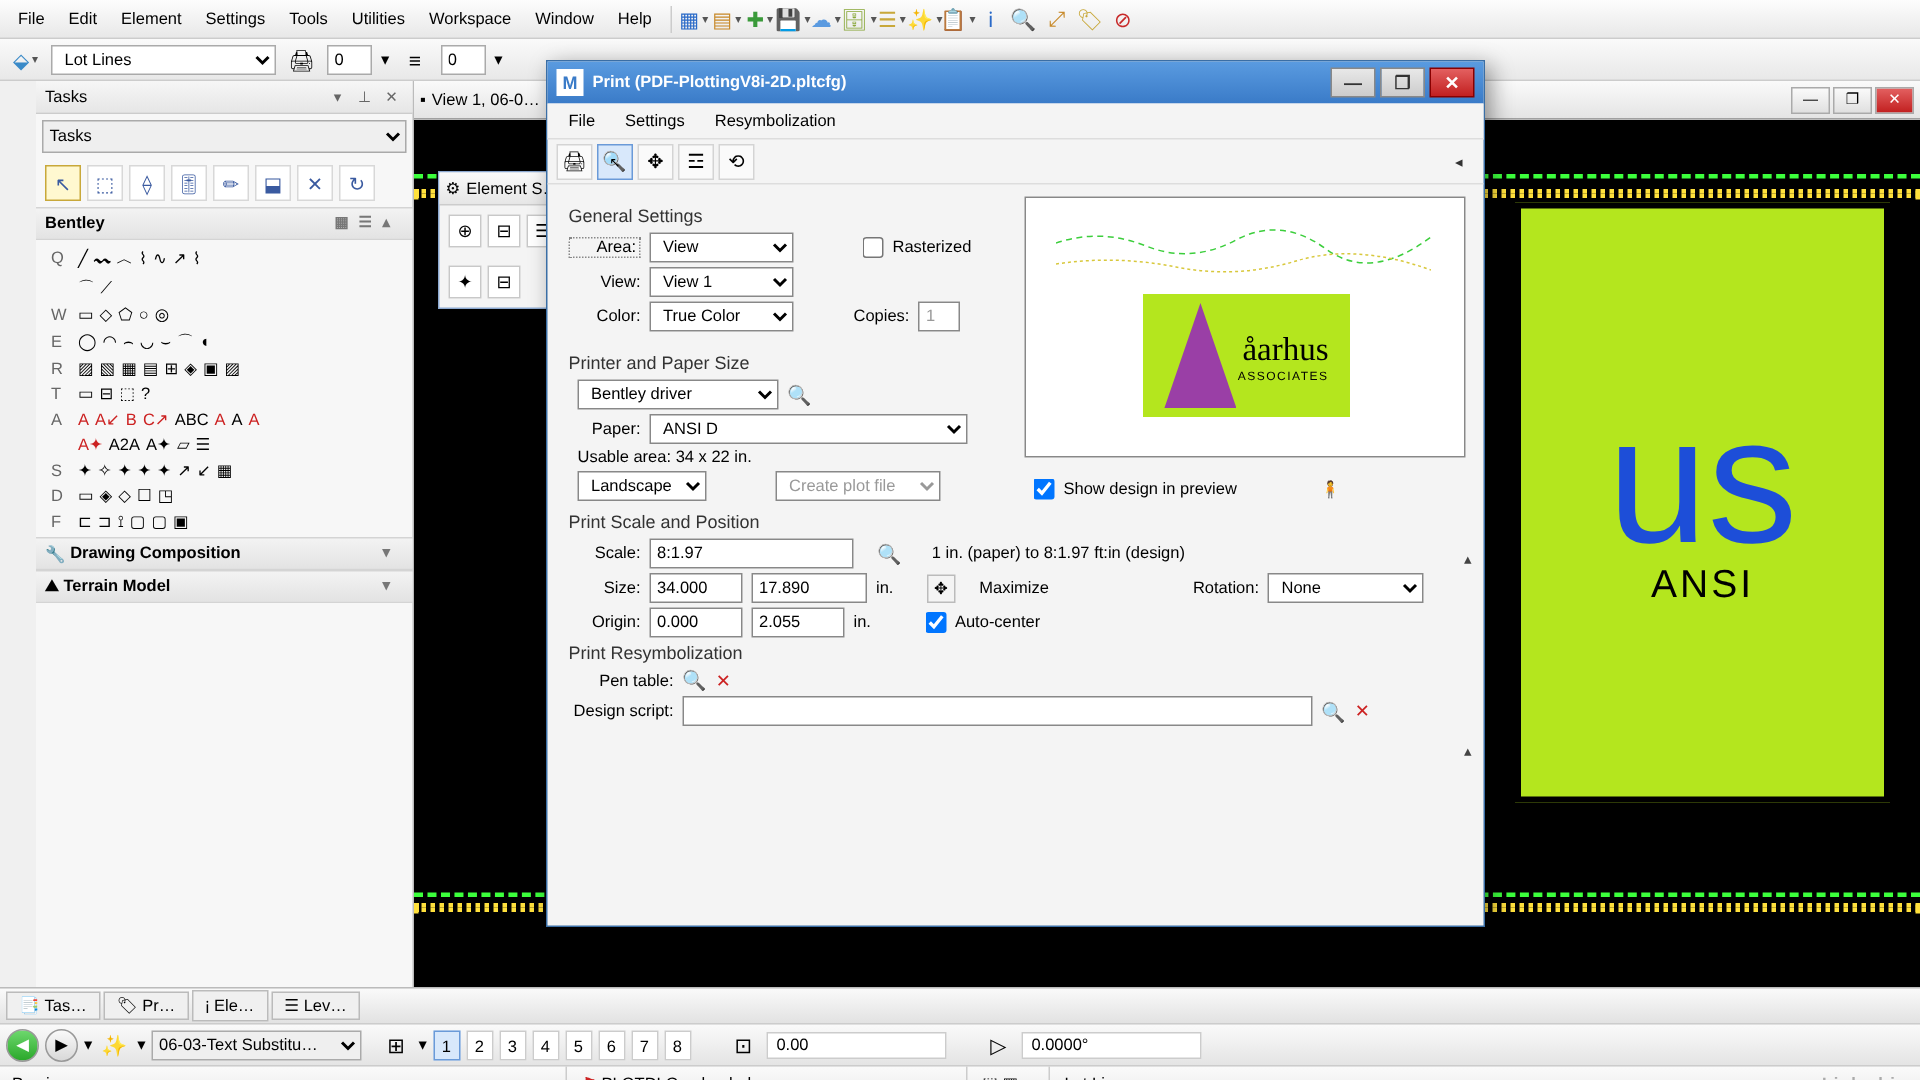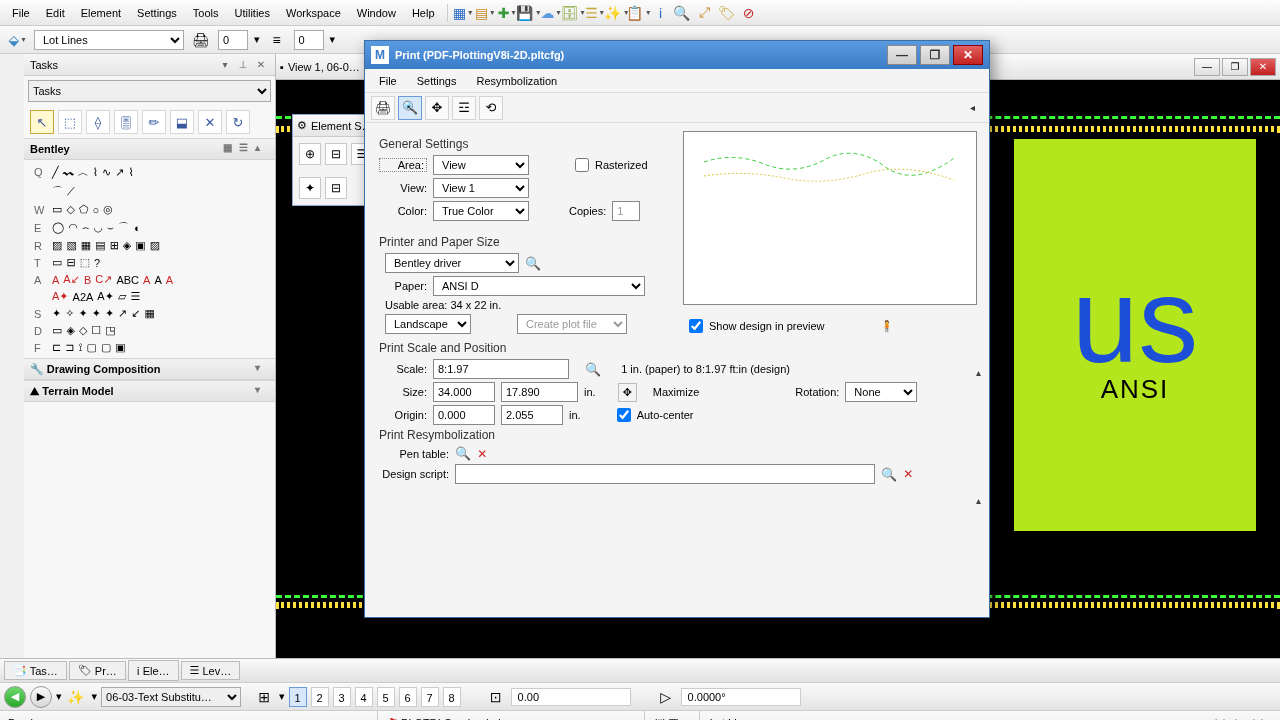--- a/index.html
+++ b/index.html
@@ -310,20 +310,27 @@
     <div class="t">⟲</div>
     <span class="tri">◂</span>
   </div>
   <div class="dlgbody">
     <div class="preview">
       <div class="preview-inner">
         <svg style="position:absolute;top:4px;left:4px;width:250px;height:40px">
             <path d="M0 10 Q30 0 60 12 T120 8 T180 14 T250 6" stroke="#3cce3c" stroke-dasharray="4 3" fill="none"></path>
             <path d="M0 24 Q40 18 80 26 T160 22 T250 28" stroke="#d8c83c" stroke-dasharray="2 2" fill="none"></path>
           </svg>
+        <div class="preview-logo">
+          <div class="starburst"></div>
+          <div>
+            <div class="txt">åarhus</div>
+            <div style="font-size:8px;letter-spacing:1px;text-align:right">ASSOCIATES</div>
+          </div>
+        </div>
       </div>
     </div>
 
     <div class="section-title">General Settings</div>
     <div class="formrow">
         <label style="border:1px dotted #888;padding:0 2px">Area:</label>
         <select style="width:96px"><option>View</option></select>
       <input type="checkbox" class="chk" style="margin-left: 40px;">
         <span>Rasterized</span>
       </div>
@@ -369,21 +376,21 @@
         <span style="margin-left:14px">1 in. (paper) to 8:1.97 ft:in (design)</span>
       </div>
     <div class="formrow">
         <label>Size:</label>
         <input type="text" style="width: 62px;" value="34.000">
         <input type="text" style="width: 77px;" value="17.890">
         <span>in.</span>
       <span style="margin-left:16px;border:1px solid #bbb;padding:2px 4px">✥</span>
         <span style="margin-left:10px">Maximize</span>
       <span style="margin-left:90px">Rotation:</span>
-        <select style="width:72px"><option>None</option></select>
+        <select style="width:104px"><option>None</option></select>
       </div>
     <div class="formrow">
         <label>Origin:</label>
         <input type="text" style="width: 62px;" value="0.000">
         <input type="text" style="width: 62px;" value="2.055">
         <span>in.</span>
       <input type="checkbox" class="chk" checked="" style="margin-left: 30px;">
         <span>Auto-center</span>
       <span class="expander" style="top:372px">▴</span>
       </div>

